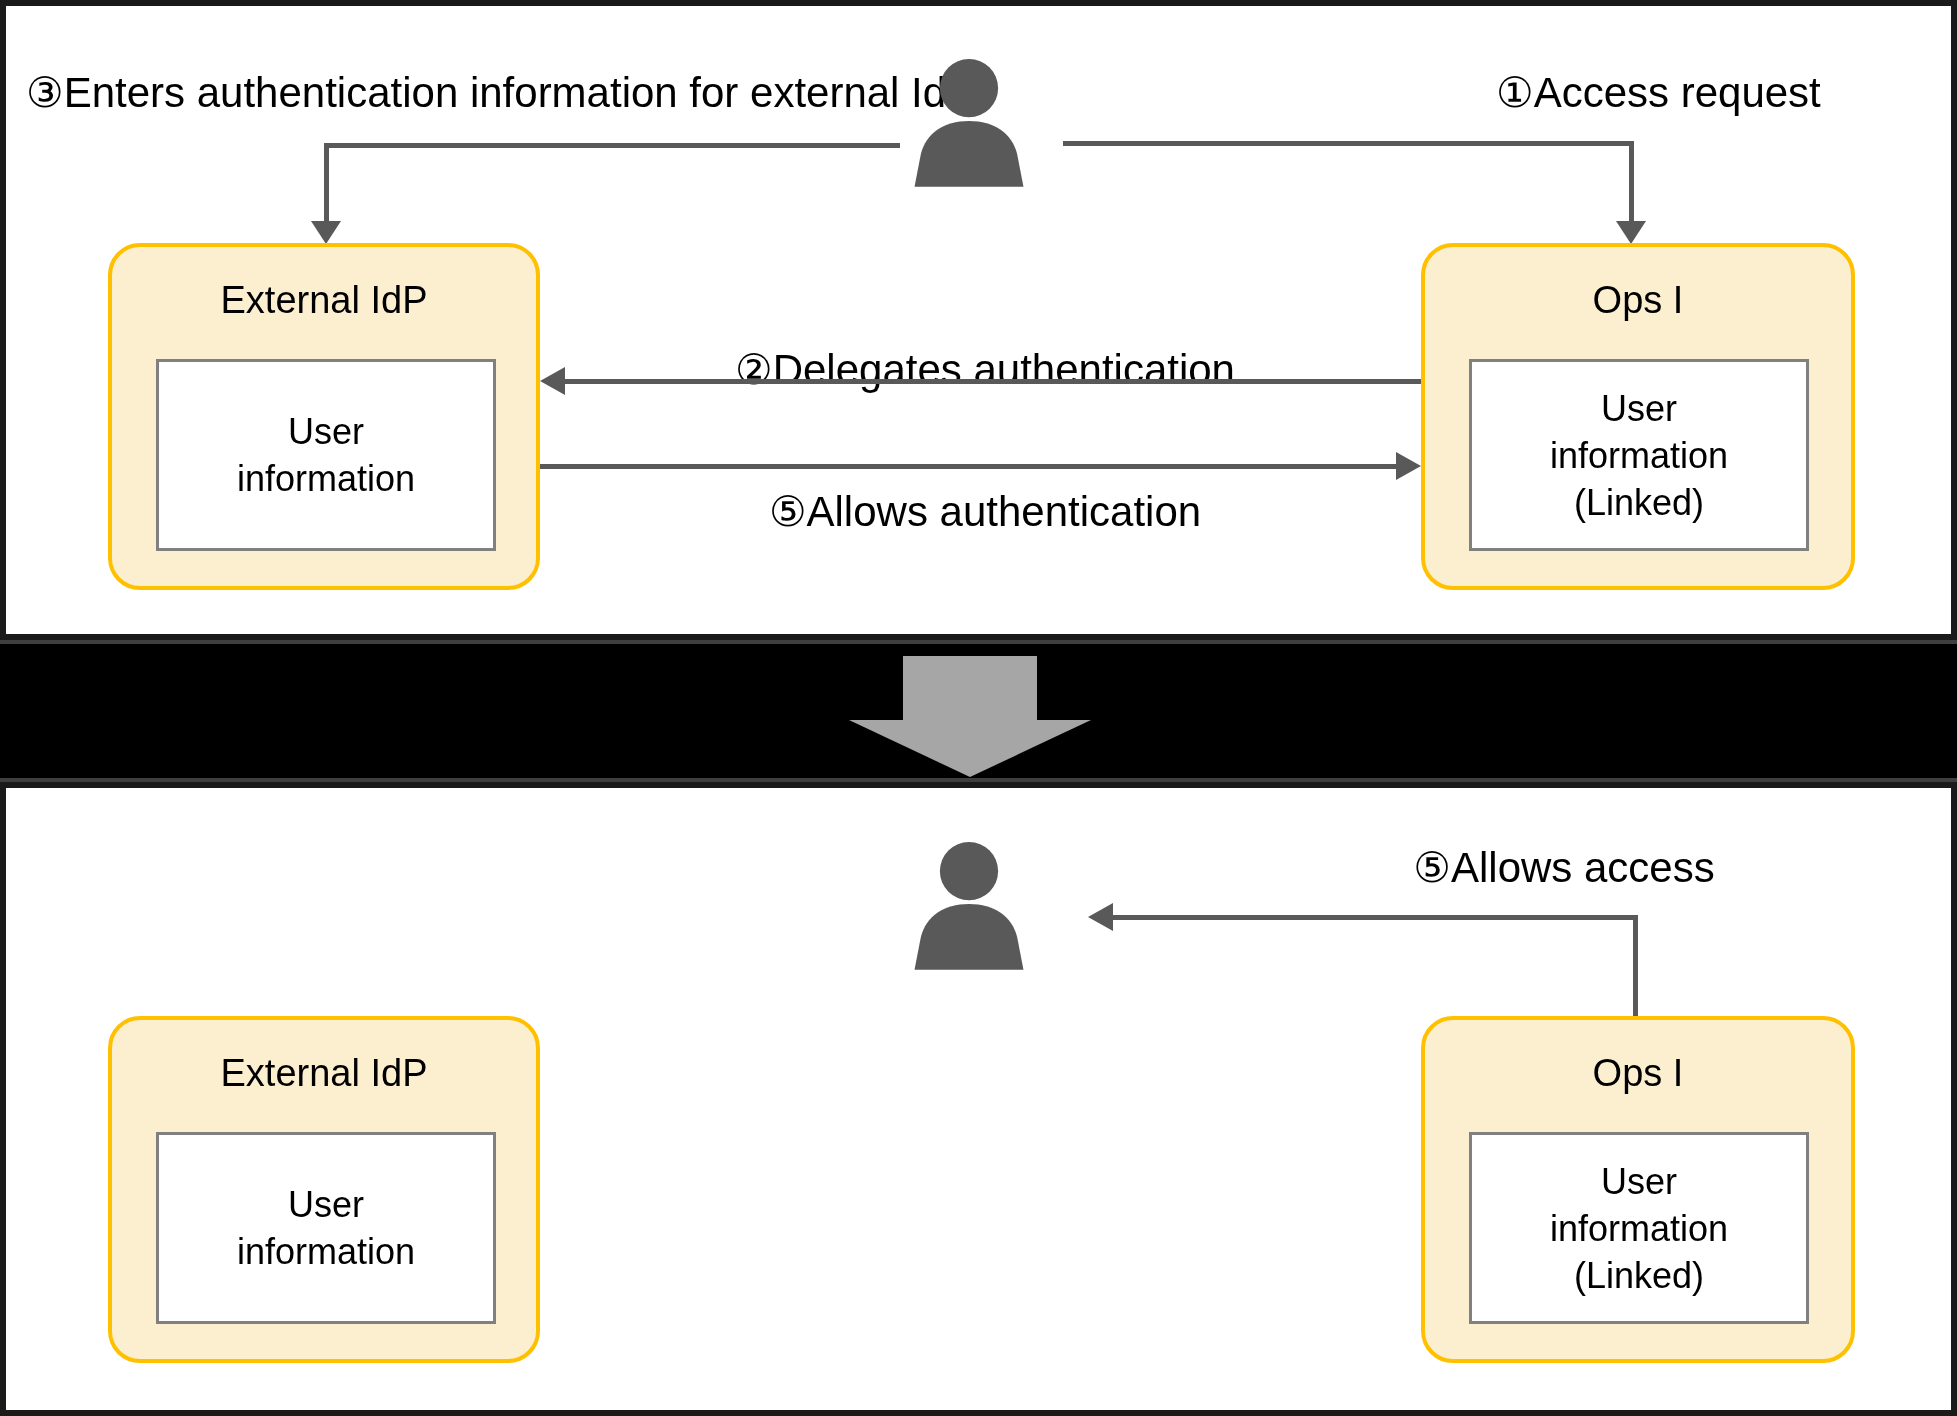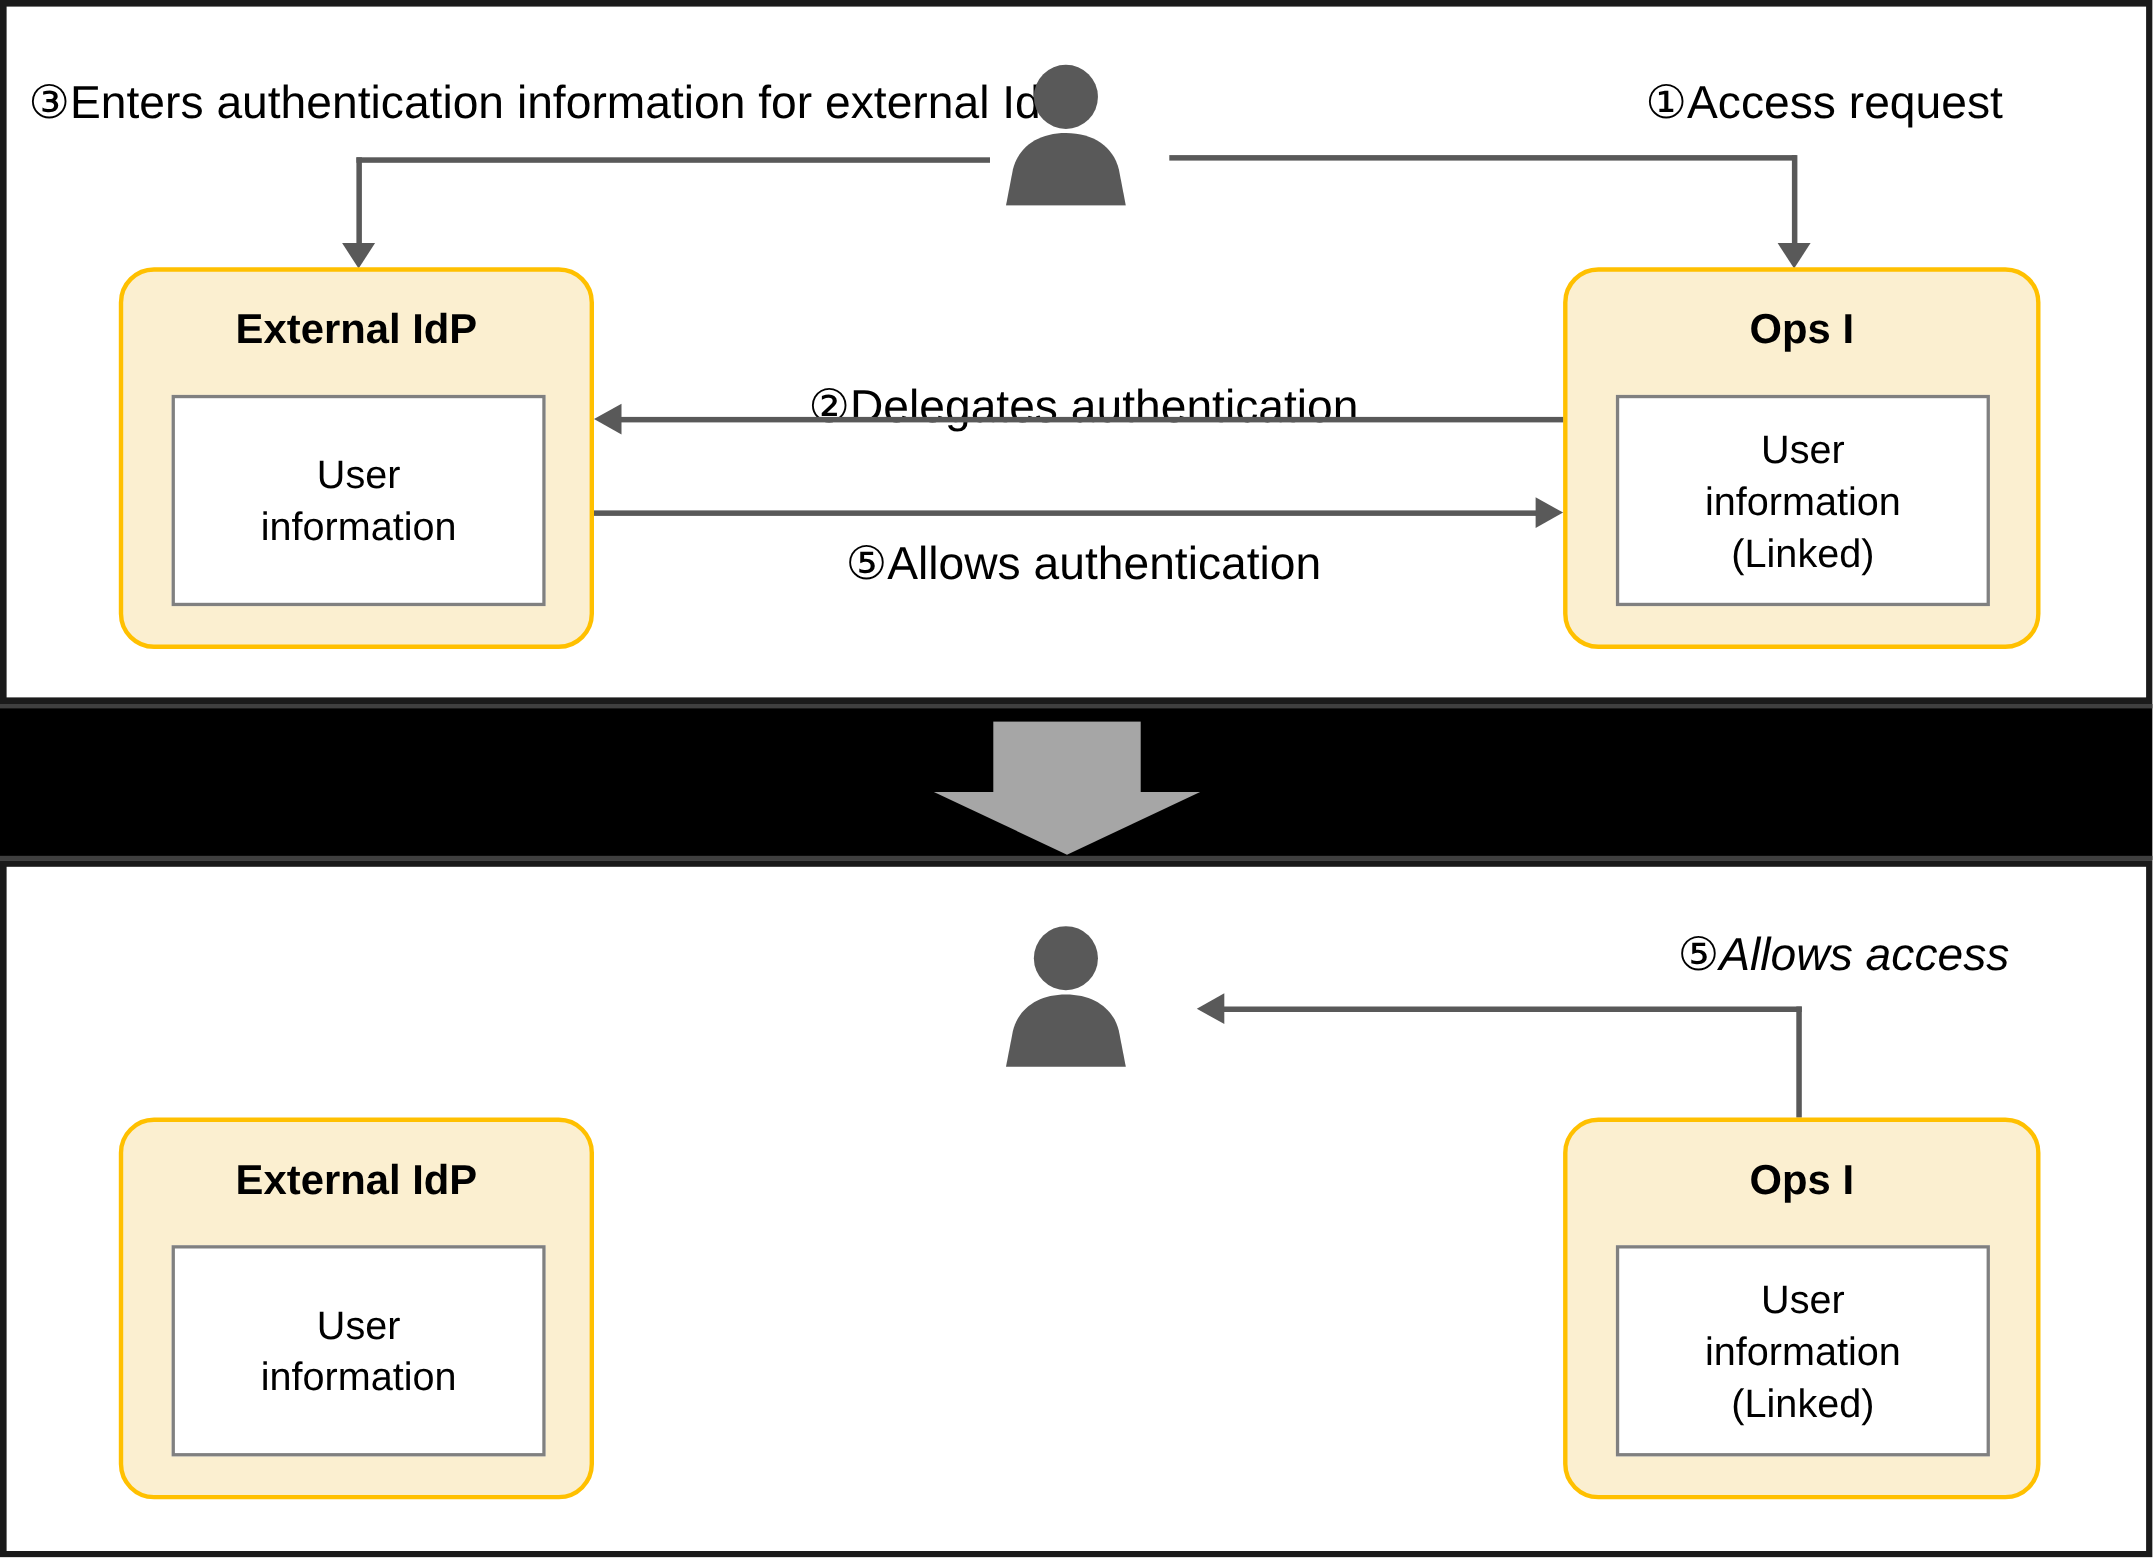--- a/index.html
+++ b/index.html
@@ -18,21 +18,21 @@
   .centered{text-align:center;}
   .line{position:absolute;background:#595959;}
   .arrowhead{position:absolute;width:0;height:0;}
   .head-down{border-left:15px solid transparent;border-right:15px solid transparent;border-top:23px solid #595959;}
   .head-left{border-top:14px solid transparent;border-bottom:14px solid transparent;border-right:25px solid #595959;}
   .head-right{border-top:14px solid transparent;border-bottom:14px solid transparent;border-left:25px solid #595959;}
   .entity-box{
     position:absolute;width:432px;height:347px;background:#FBEFD0;
     border:4px solid #FFC000;border-radius:32px;padding-top:32px;
   }
-  .entity-title{display:block;text-align:center;font-weight:bold;font-size:38px;}
+  .entity-title{display:block;text-align:center;font-weight:normal;font-size:38px;}
   .inner-box{
     position:absolute;left:44px;top:112px;width:340px;height:192px;
     background:#fff;border:3px solid #808080;
     display:flex;align-items:center;justify-content:center;
   }
   .inner-text{font-size:36px;line-height:47px;text-align:center;white-space:pre-line;}
   .person{position:absolute;width:152px;height:132px;}
   .big-arrow-shaft{position:absolute;left:903px;top:656px;width:134px;height:64px;background:#A6A6A6;}
   .big-arrow-head{position:absolute;left:849px;top:720px;width:0;height:0;
     border-left:121px solid transparent;border-right:121px solid transparent;border-top:57px solid #A6A6A6;}
@@ -90,21 +90,21 @@
   <div class="big-arrow-shaft"></div>
   <div class="big-arrow-head"></div>
 
   <div class="panel panel-bottom"></div>
 
   <svg class="person" style="left:893px;top:838px;" viewBox="0 0 60 52" aria-hidden="true">
     <circle cx="30" cy="13" r="11.5" fill="#595959"></circle>
     <path d="M30 26 C20 26 13 31 11 39 L8.5 52 L51.5 52 L49 39 C47 31 40 26 30 26 Z" fill="#595959"></path>
   </svg>
 
-  <div class="flow-label centered" style="left:1476px;top:845px;width:400px;font-style:italic;">⑤Allows access</div>
+  <div class="flow-label centered" style="left:1364px;top:845px;width:400px;">⑤Allows access</div>
   <div class="line" style="left:1110px;top:915px;width:528px;height:5px;"></div>
   <div class="line" style="left:1633px;top:915px;width:5px;height:101px;"></div>
   <div class="arrowhead head-left" style="left:1088px;top:903px;"></div>
 
   <div class="entity-box" style="left:108px;top:1016px;">
     <span class="entity-title">External IdP</span>
     <div class="inner-box">
       <span class="inner-text">User
 information</span>
     </div>

